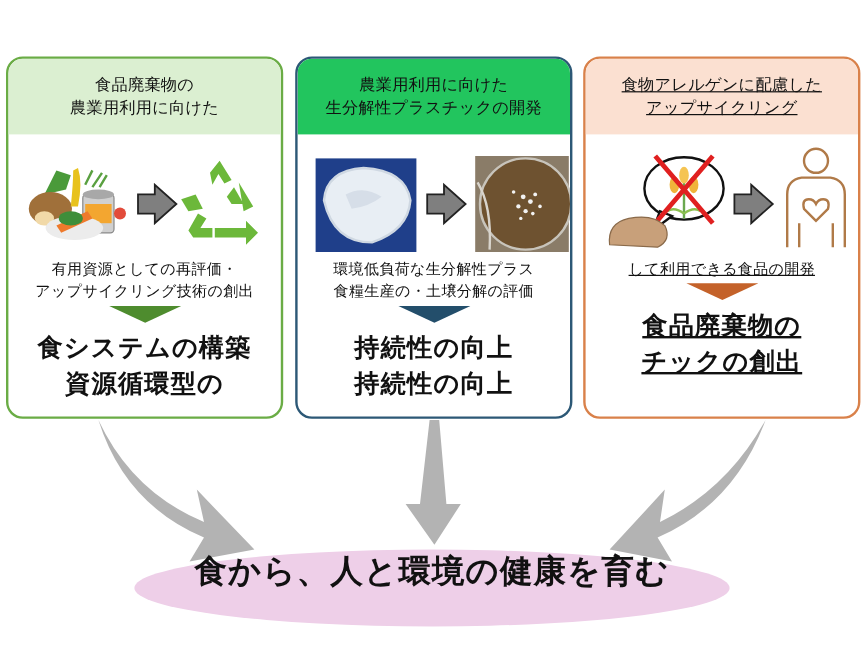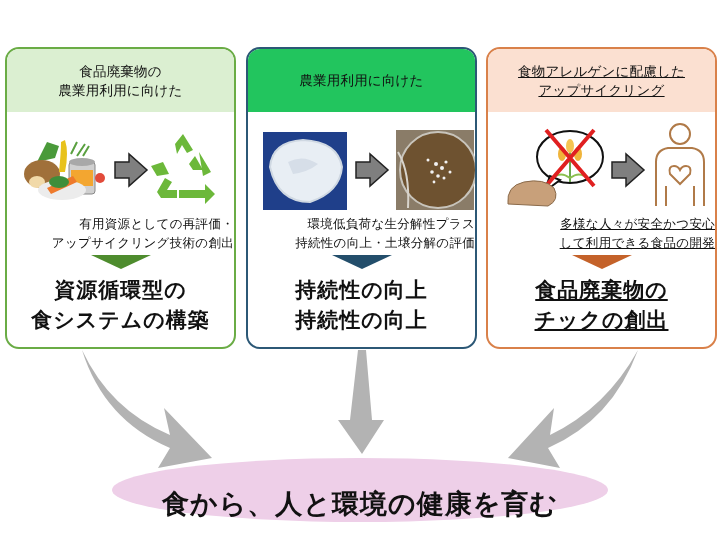--- a/index.html
+++ b/index.html
@@ -9,21 +9,21 @@
   .panel {
     position: absolute; top: 47px; width: 231px; height: 302px;
     border: 2px solid; border-radius: 14px; background: #fff; overflow: hidden;
   }
   .panel .head {
     height: 63px; display: flex; flex-direction: column; justify-content: center; align-items: center;
     font-size: 13.5px; line-height: 19px; text-align: left; letter-spacing: 0.2px;
   }
   .panel .visual { position: relative; height: 100px; }
   .panel .desc {
-    text-align: right; font-size: 12.5px; line-height: 19px; letter-spacing: 0.3px;
+    text-align: center; font-size: 12.5px; line-height: 19px; letter-spacing: 0.3px;
     margin-top: 2px;
   }
   .panel .tri {
     width: 0; height: 0; margin: 3px auto 0;
     border-left: 30px solid transparent; border-right: 30px solid transparent;
     border-top: 14px solid;
   }
   .panel .outcome {
     text-align: center; font-size: 21px; line-height: 30px; font-weight: bold; margin-top: 6px;
     letter-spacing: 1px;
@@ -37,21 +37,21 @@
   #p2 .tri { border-top-color: #234e6b; }
   #p3 { left: 486px; border-color: #d9814a; text-decoration: underline; }
   #p3 .head { background: #fbe0d1; }
   #p3 .tri { border-top-color: #c4622a; }
 
   .bottom-arrows { position: absolute; left: 0; top: 340px; width: 720px; height: 140px; }
 
   .goal {
     position: absolute; left: 112px; top: 458px; width: 496px; height: 64px;
     border-radius: 50%; background: #eecfe8;
-    display: flex; align-items: flex-end; justify-content: center;
+    display: flex; align-items: flex-start; justify-content: center;
     font-size: 27px; font-weight: bold; letter-spacing: 1px;
   }
 </style>
 </head>
 <body>
 
 <div class="panel" id="p1">
   <div class="head">
     <div>食品廃棄物の</div>
     <div>農業用利用に向けた</div>
@@ -84,28 +84,29 @@
         <path d="M192 40 L204 60 L196 64 Z"></path>
       </g>
     </svg>
   </div>
   <div class="desc">
     <div>有用資源としての再評価・</div>
     <div>アップサイクリング技術の創出</div>
   </div>
   <div class="tri"></div>
   <div class="outcome">
+    <div>食システムの構築</div>
     <div>資源循環型の</div>
-    <div>食システムの構築</div>
   </div>
 </div>
 
 <div class="panel" id="p2">
   <div class="head">
     <div>農業用利用に向けた</div>
+    <div>生分解性プラスチックの開発</div>
   </div>
   <div class="visual">
     <svg width="227" height="100" viewBox="0 0 227 100">
       <g>
         <rect x="15" y="20" width="84" height="78" fill="#1f3f8a"></rect>
         <path d="M22 55 Q24 30 55 28 Q90 30 94 55 Q92 80 62 90 Q30 90 22 55 Z" fill="#e8eef4" stroke="#cfd8e2" stroke-width="2"></path>
         <path d="M40 50 Q55 42 70 52 Q60 60 45 62 Z" fill="#d6dee8"></path>
       </g>
       <g>
         <path d="M108 50 L122 50 L122 42 L140 58 L122 74 L122 66 L108 66 Z" fill="#7f7f7f" stroke="#222" stroke-width="1.5"></path>
@@ -124,21 +125,21 @@
           <circle cx="180" cy="48" r="1.5"></circle>
             <circle cx="196" cy="66" r="1.5"></circle>
             <circle cx="186" cy="70" r="1.4"></circle>
         </g>
         <path d="M150 40 Q162 60 160 96" stroke="#d8d4cc" stroke-width="2" fill="none"></path>
       </g>
     </svg>
   </div>
   <div class="desc">
     <div>環境低負荷な生分解性プラス</div>
-    <div>持続性の向上・土壌分解の評価</div>
+    <div>食糧生産の・土壌分解の評価</div>
   </div>
   <div class="tri"></div>
   <div class="outcome">
     <div>持続性の向上</div>
     <div>持続性の向上</div>
   </div>
 </div>
 
 <div class="panel" id="p3">
   <div class="head">
@@ -165,21 +166,20 @@
       </g>
       <g fill="none" stroke="#b07a48" stroke-width="2">
         <circle cx="192" cy="22" r="10"></circle>
         <path d="M168 94 L168 50 Q168 38 180 36 L204 36 Q216 38 216 50 L216 94"></path>
         <path d="M178 94 L178 74 M206 94 L206 74"></path>
         <path d="M192 72 L182 62 Q180 54 186 54 Q190 54 192 58 Q194 54 198 54 Q204 54 202 62 Z"></path>
       </g>
     </svg>
   </div>
   <div class="desc">
-    <div>多様な人々が安全かつ安心</div>
     <div>して利用できる食品の開発</div>
   </div>
   <div class="tri"></div>
   <div class="outcome">
     <div>食品廃棄物の</div>
     <div>チックの創出</div>
   </div>
 </div>
 
 <svg class="bottom-arrows" width="720" height="140" viewBox="0 0 720 140">

